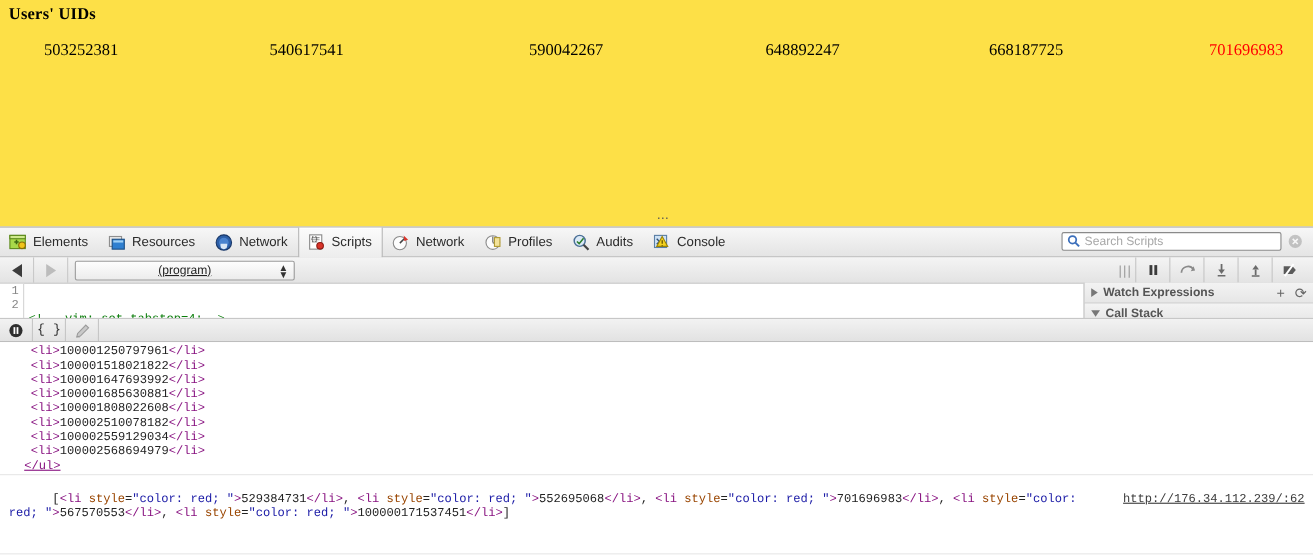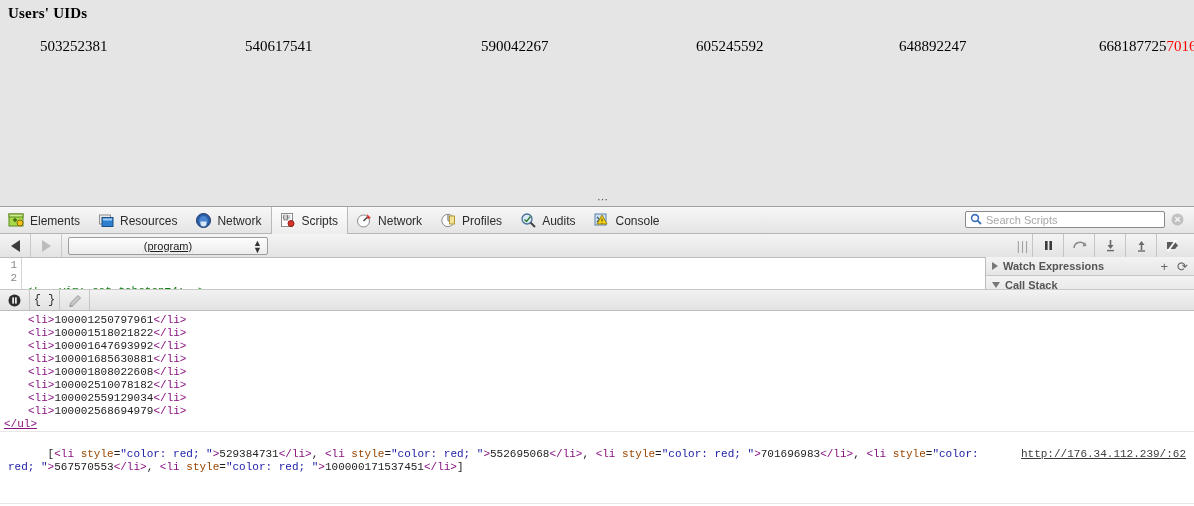--- a/index.html
+++ b/index.html
@@ -7,21 +7,21 @@
     width: 1194px; height: 506px;
     overflow: hidden;
     background: #ffffff;
     font-family: "Liberation Sans", sans-serif;
   }
 
   
   #page-area {
     position: absolute; left: 0; top: 0;
     width: 1194px; height: 206px;
-    background: #e5e5e5;
+    background: #fde047;
     overflow: hidden;
   }
   #page-title {
     font-family: "Liberation Serif", serif;
     font-weight: bold;
     font-size: 15px;
     color: #000;
     margin: 5px 0 0 8px;
     letter-spacing: .2px;
   }
@@ -60,20 +60,21 @@
     color: #303030;
   }
 
   
   #dt-toolbar {
     position: relative;
     height: 27px;
     background: linear-gradient(to bottom,#f7f7f7 0%,#e4e4e4 100%);
     border-bottom: 1px solid #b5b5b5;
     display: flex;
+    align-items: center;
     box-sizing: border-box;
   }
   .dt-tab {
     display: flex; align-items: center;
     gap: 5px;
     height: 27px;
     padding: 0 9px 0 7px;
     box-sizing: border-box;
     cursor: default;
     font-family: "Liberation Sans", sans-serif;
@@ -265,21 +266,21 @@
     background: #fff;
     overflow: hidden;
     font-family: "Liberation Mono", monospace;
     font-size: 11px;
     line-height: 13px;
   }
   .html-block { padding: 3px 0 0 0; }
   .html-line { white-space: pre; color: #a020a0; padding-left: 28px; }
   .html-line .tag { color: #881280; }
   .html-line .txt { color: #222; }
-  .ul-close { padding-left: 4px; color:#881280;text-decoration:underline; }
+  .ul-close { padding-left: 22px; color:#881280;text-decoration:underline; }
 
   .console-msg {
     position: relative;
     border-top: 1px solid #e7e7e7;
     padding: 3px 210px 3px 8px;
     min-height: 13px;
     white-space: pre-wrap;
     word-break: break-all;
     color: #222;
   }
@@ -304,21 +305,20 @@
 </style>
 </head>
 <body>
 
 <div id="page-area">
   <div id="page-title">Users' UIDs</div>
   <div id="uid-grid">
       <div class="uid">503252381</div>
       <div class="uid">540617541</div>
       <div class="uid">590042267</div>
-      <div class="uid">605245592</div>
       <div class="uid">648892247</div>
       <div class="uid">668187725</div>
       <div class="uid red">701696983</div>
     </div>
   <div id="page-resizer">⋯</div>
 </div>
 
 <div id="devtools">
 
   <div id="dt-toolbar">

